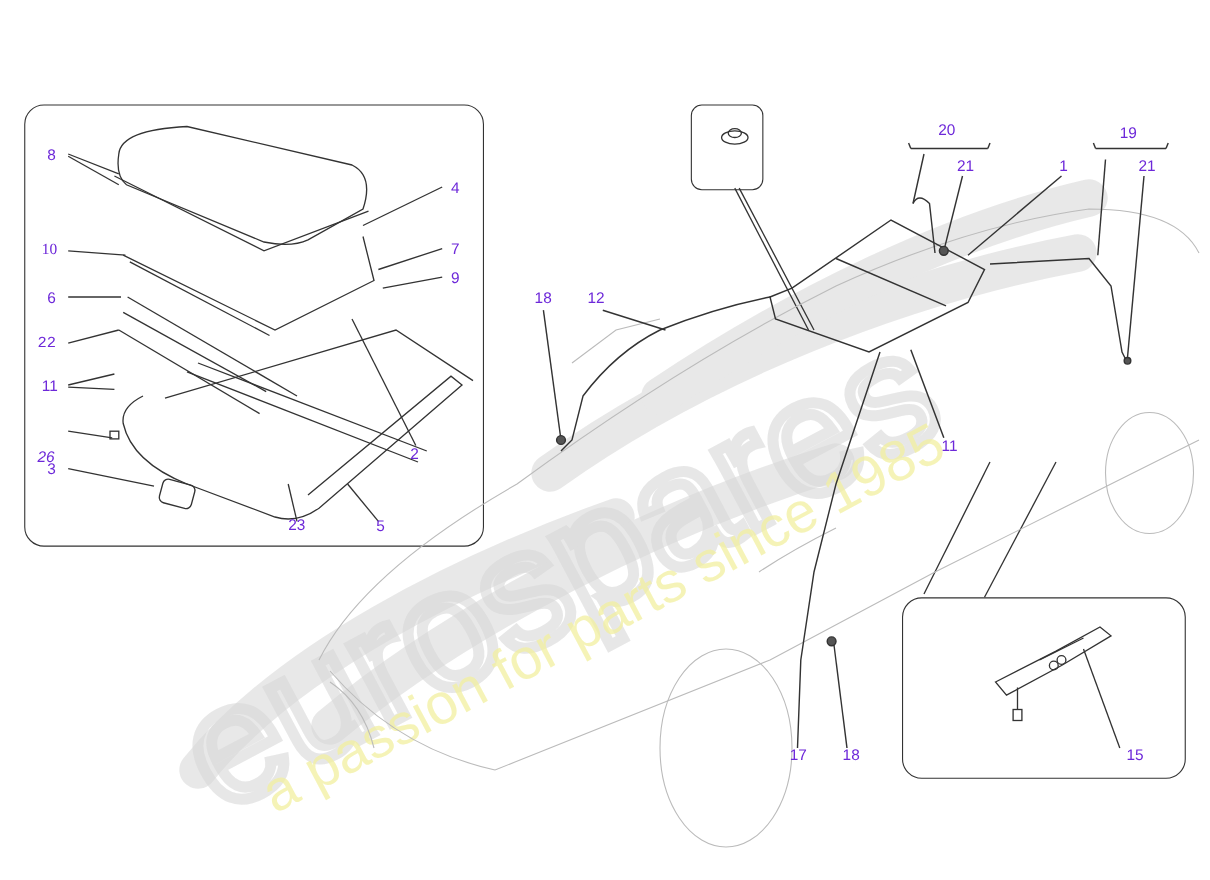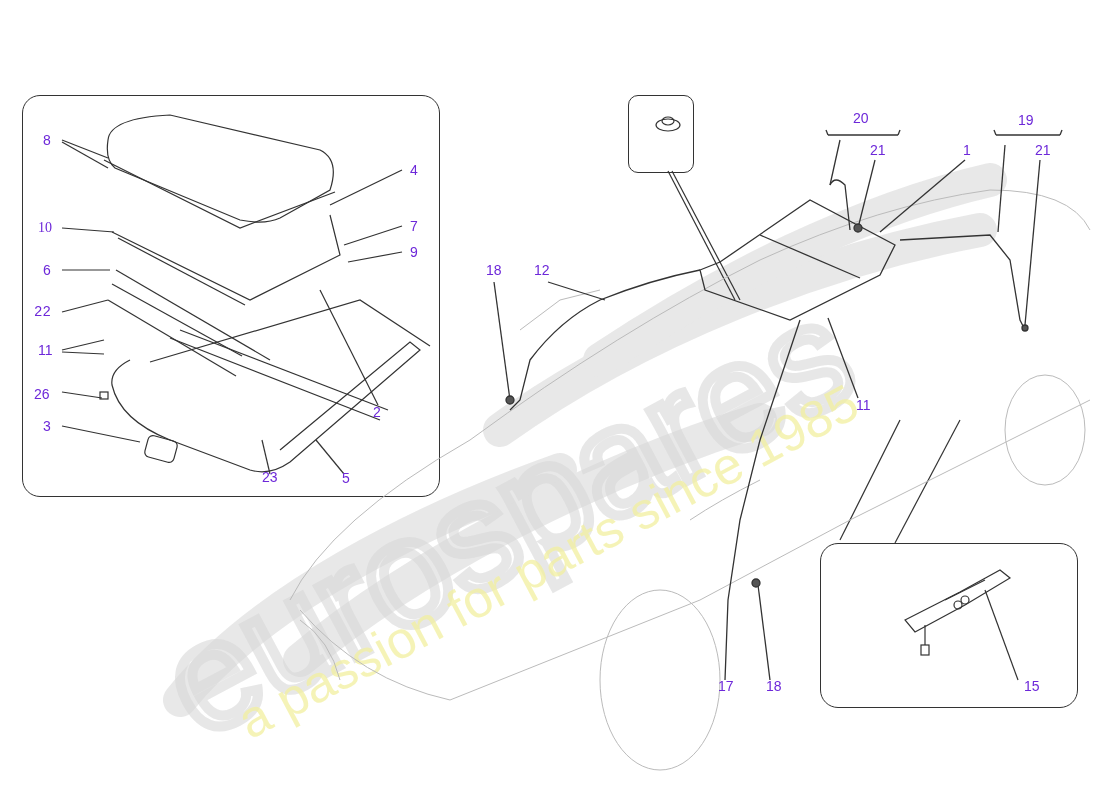--- a/index.html
+++ b/index.html
@@ -135,21 +135,21 @@
       <circle cx="858" cy="228" r="4" fill="#555"></circle>
       <circle cx="1025" cy="328" r="3" fill="#555"></circle>
     </g>
   </svg>
 
   <span class="callout" style="left:43px;top:133px;">8</span>
   <span class="callout" style="left:38px;top:221px;font-family:Liberation Serif, serif;">10</span>
   <span class="callout" style="left:43px;top:263px;">6</span>
   <span class="callout" style="left:34px;top:305px;font-family:Liberation Mono, monospace;">22</span>
   <span class="callout" style="left:38px;top:343px;">11</span>
-  <span class="callout" style="left:34px;top:387px;">26</span>
+  <span class="callout" style="left:34px;top:408px;font-style:italic;">26</span>
   <span class="callout" style="left:43px;top:419px;">3</span>
   <span class="callout" style="left:410px;top:163px;">4</span>
   <span class="callout" style="left:410px;top:219px;">7</span>
   <span class="callout" style="left:410px;top:245px;">9</span>
   <span class="callout" style="left:373px;top:405px;">2</span>
   <span class="callout" style="left:262px;top:470px;text-align:right;">23</span>
   <span class="callout" style="left:342px;top:471px;">5</span>
 
   <span class="callout" style="left:1024px;top:679px;">15</span>
 

